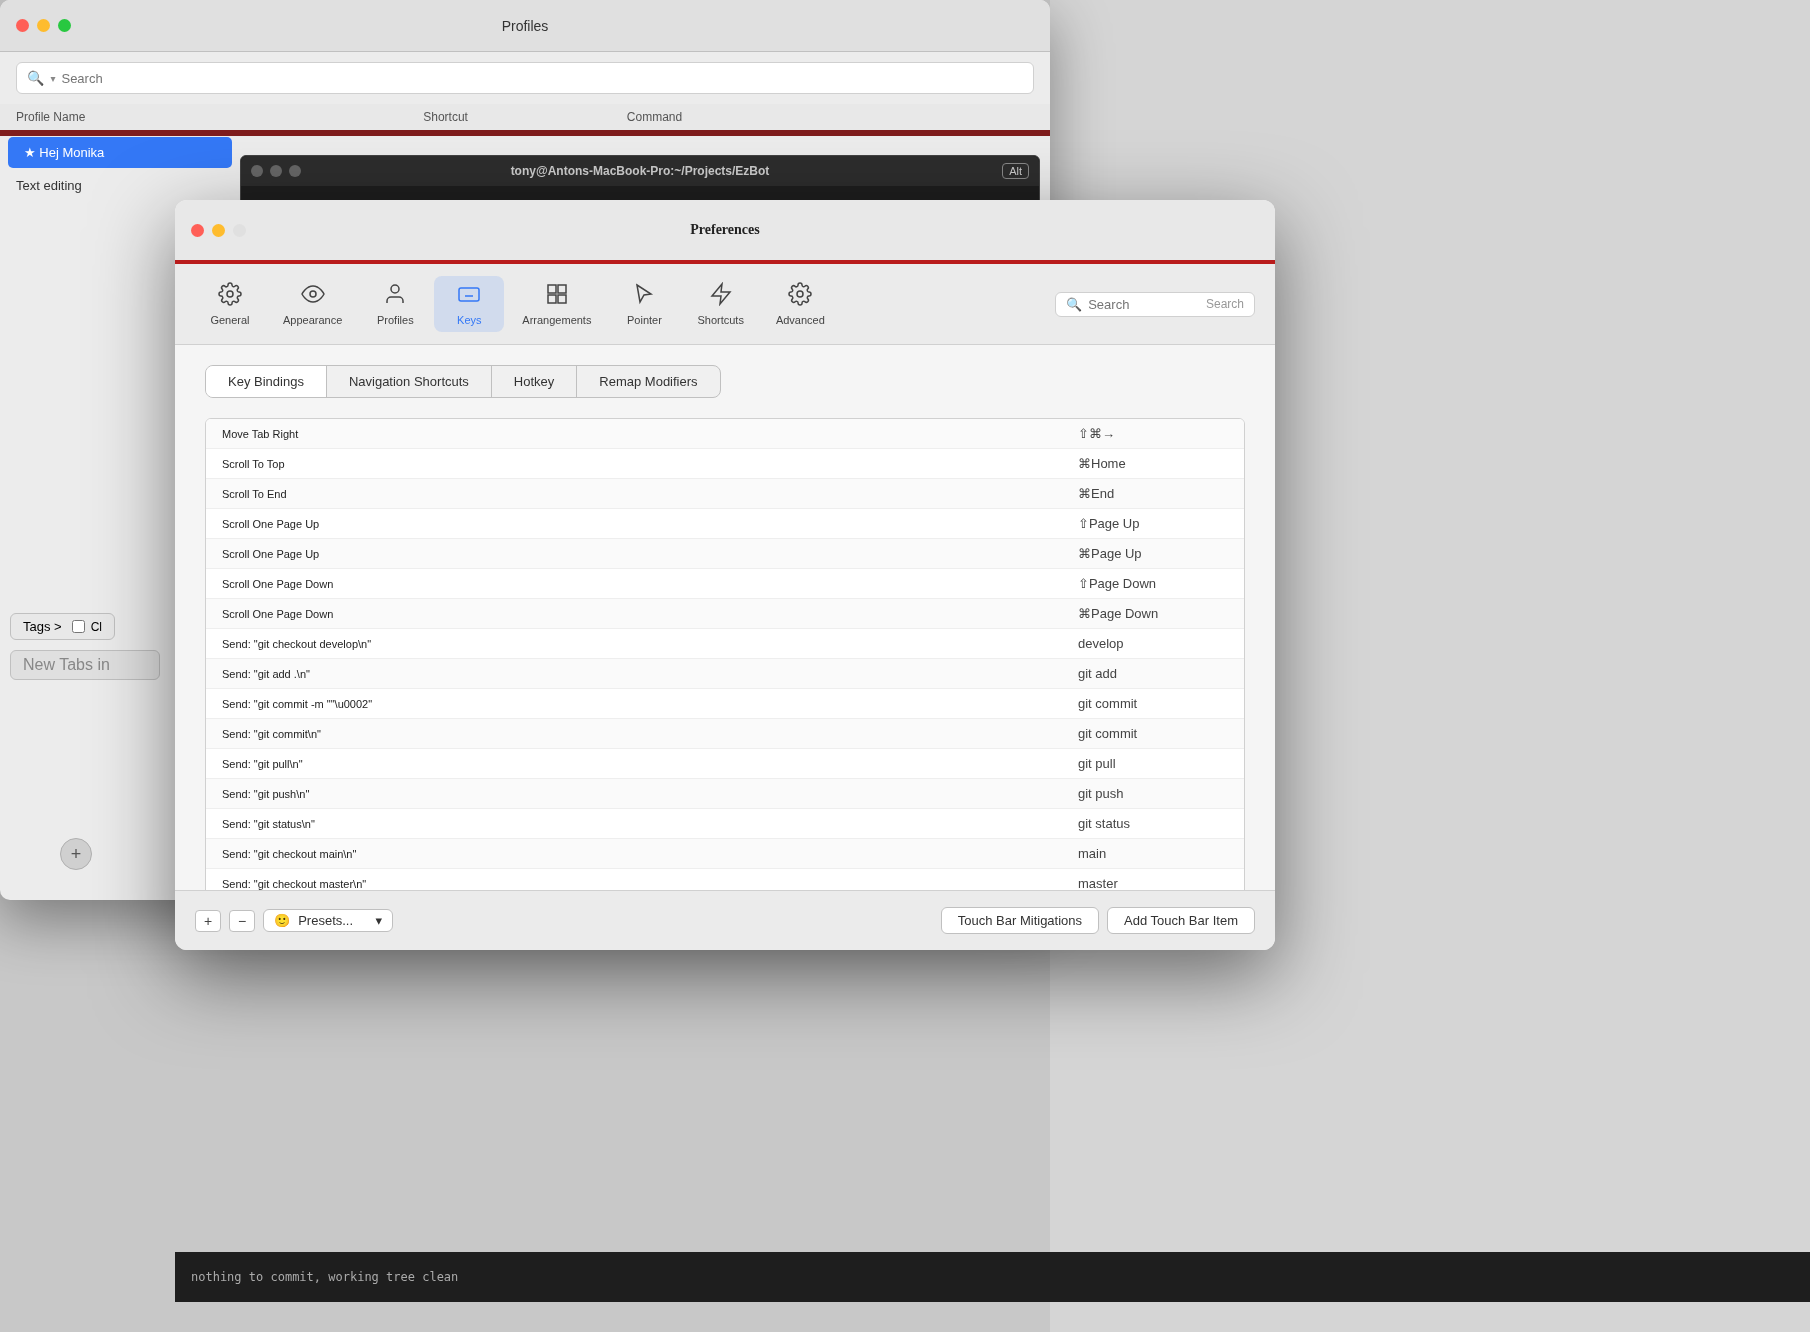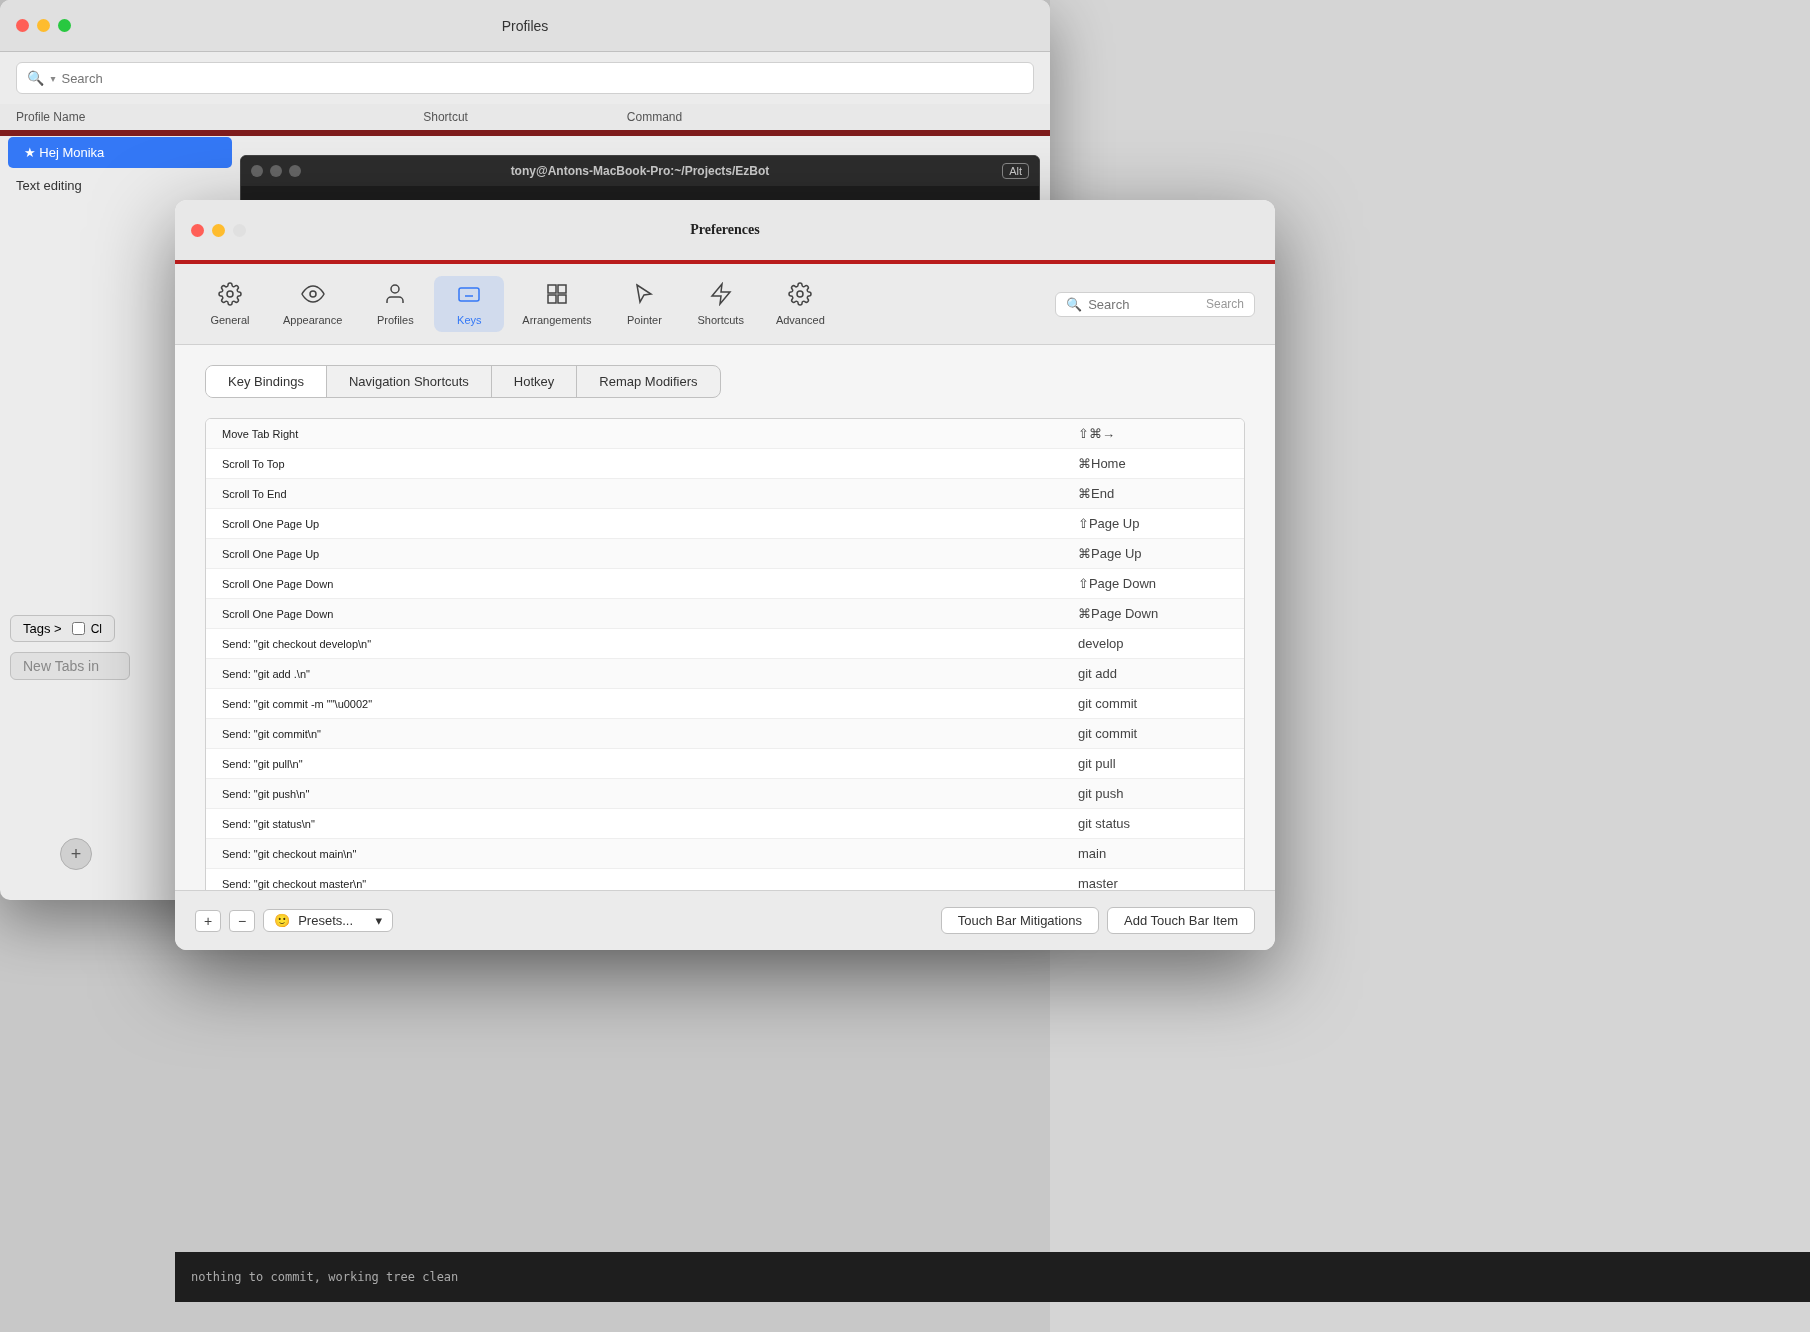--- a/index.html
+++ b/index.html
@@ -426,24 +426,24 @@
       align-items: center;
       gap: 6px;
       width: fit-content;
     }
 
     .new-tabs-btn {
       background: #e0e0e0;
       border: 1px solid #c0c0c0;
       border-radius: 6px;
       padding: 5px 12px;
-      font-size: 14px;
+      font-size: 16px;
       color: #888;
       cursor: not-allowed;
-      width: 120px;
+      width: 150px;
     }
 
     .add-btn {
       position: absolute;
       bottom: 30px;
       left: 60px;
       width: 32px;
       height: 32px;
       border-radius: 50%;
       background: #d0d0d0;

